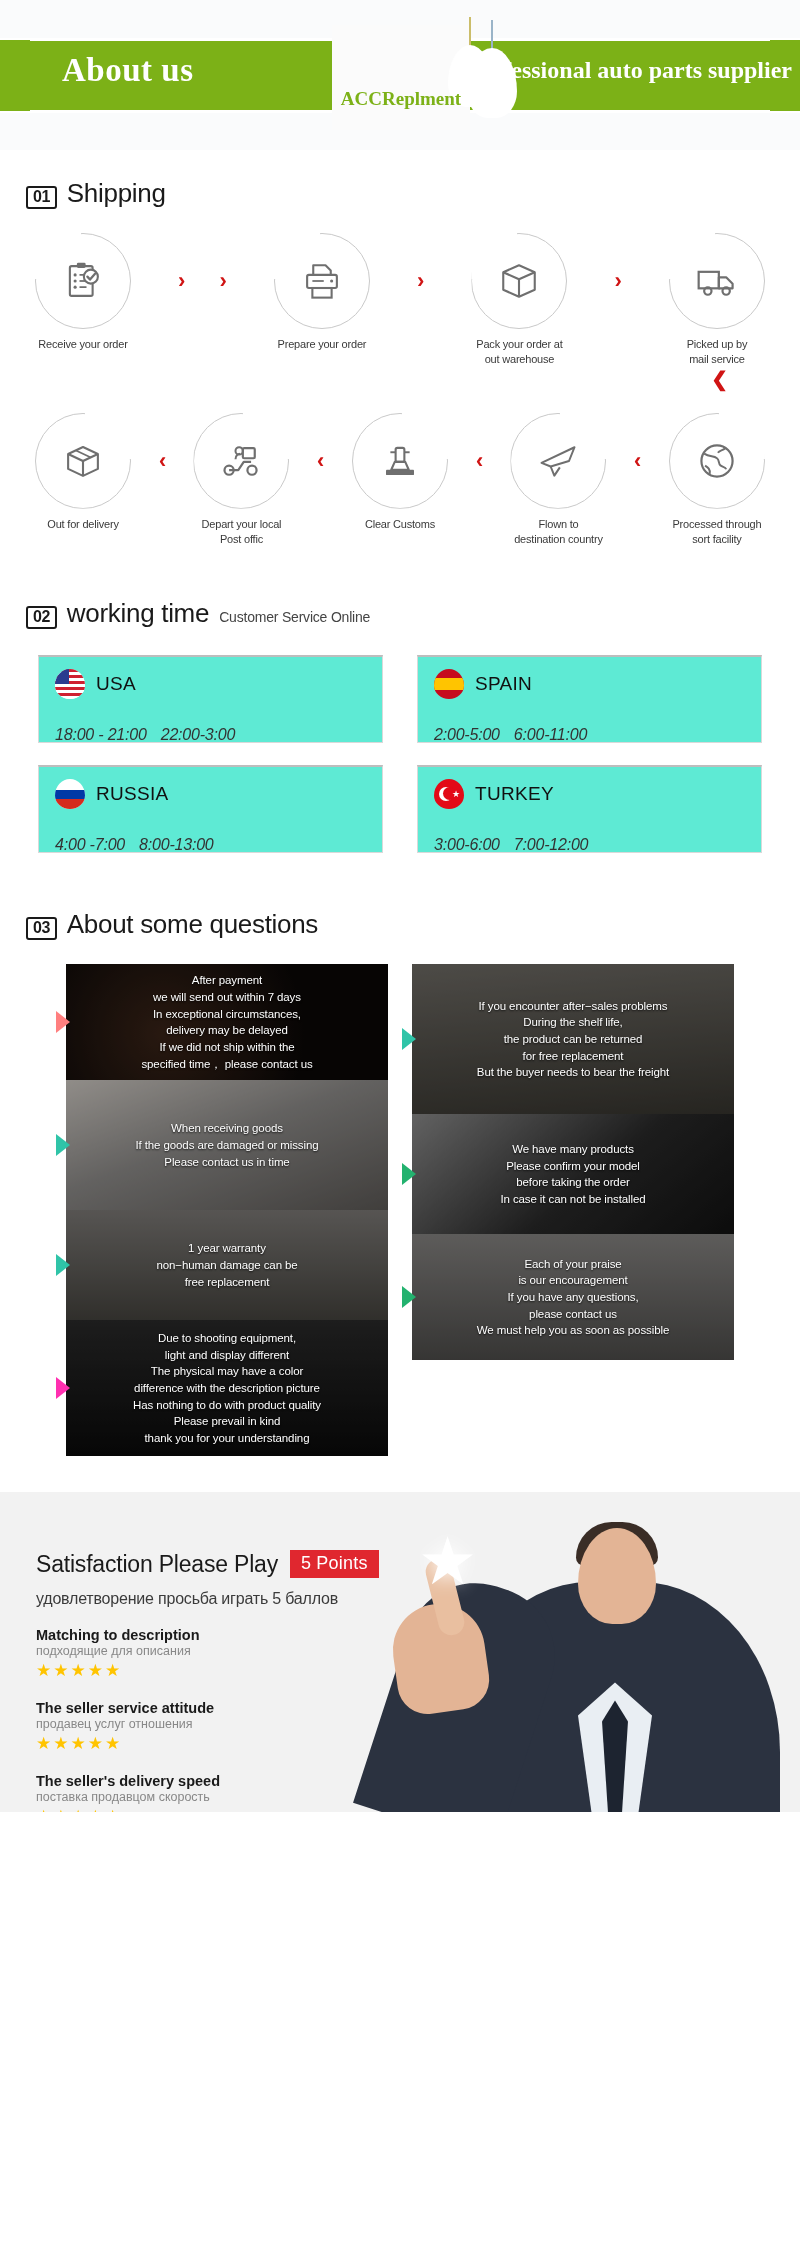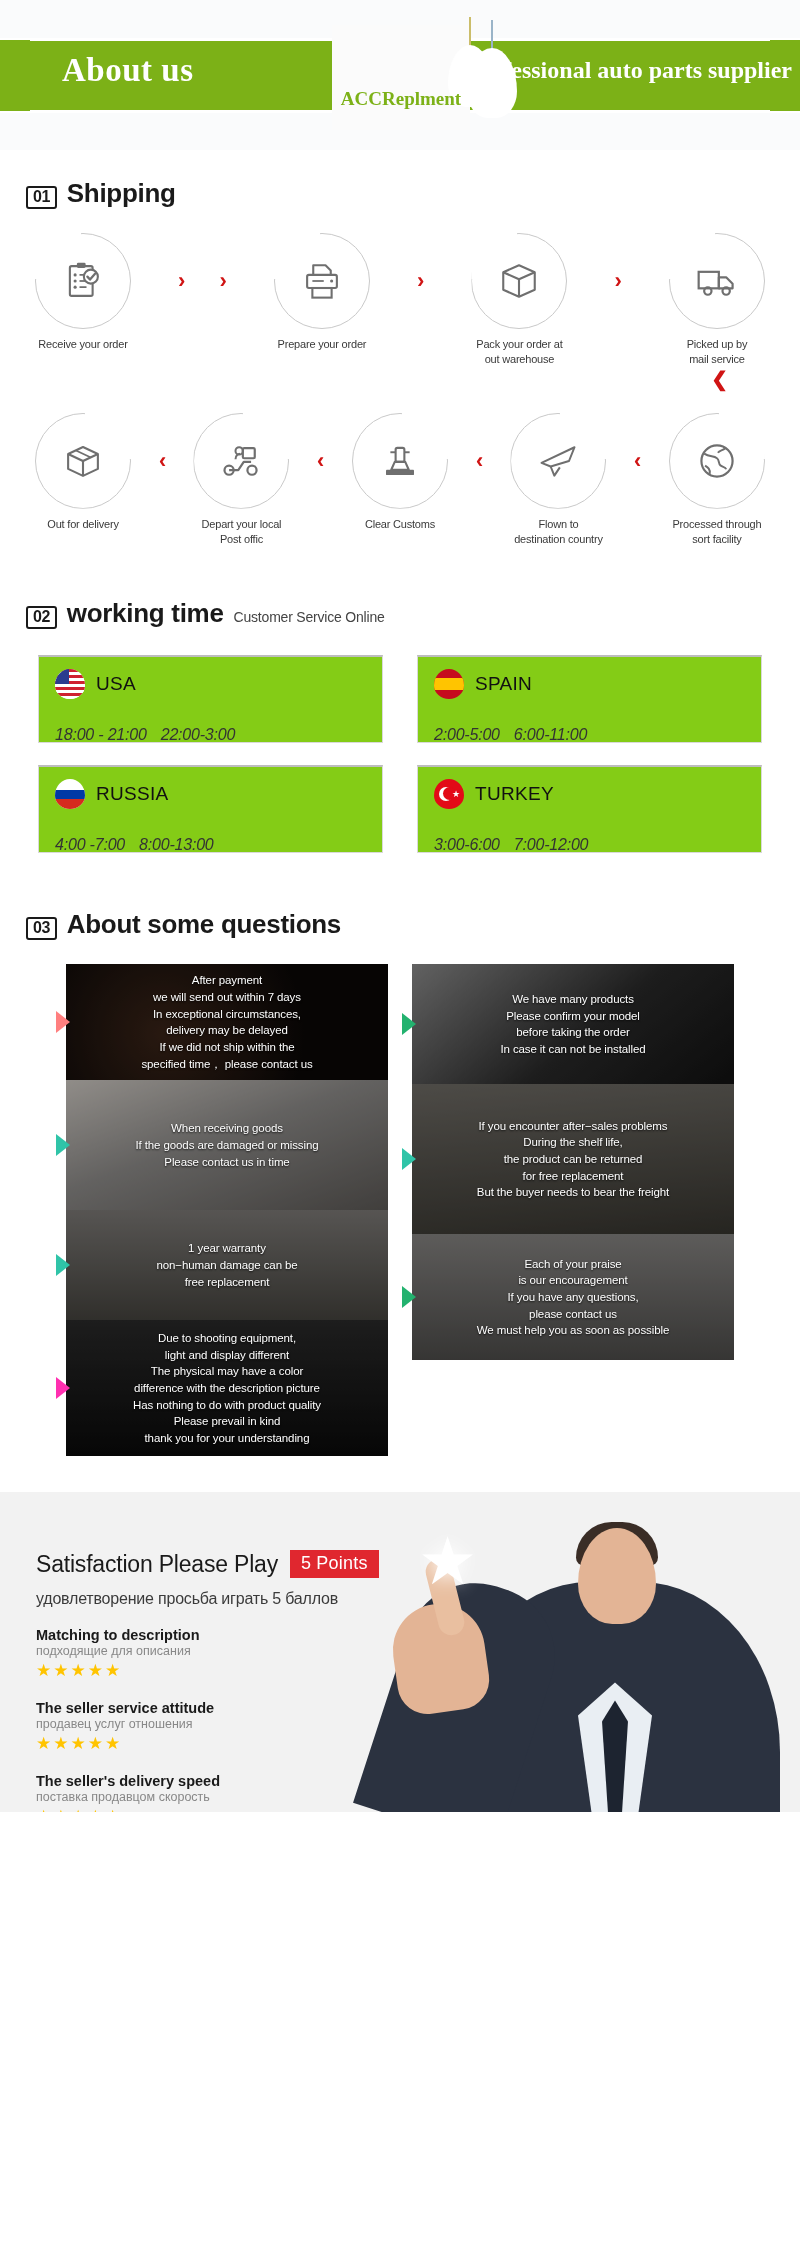--- a/index.html
+++ b/index.html
@@ -104,21 +104,21 @@
     border-radius: 3px;
     font-size: 16px;
     font-weight: bold;
     padding: 1px 5px 2px 5px;
     line-height: 1;
     letter-spacing: -0.5px;
     color: #1a1a1a;
   }
   .sec-label {
     font-size: 26px;
-    font-weight: 700;
+    font-weight: 400;
     color: #1a1a1a;
     letter-spacing: -0.3px;
   }
   .sec-sub {
     font-size: 14px;
     color: #444;
     letter-spacing: -0.2px;
   }
 
   
@@ -187,21 +187,21 @@
     display: grid;
     grid-template-columns: 1fr 1fr;
     gap: 22px 34px;
     padding: 26px 38px 0 38px;
   }
   .time-card {
     border: 1px solid #d9d9d9;
     border-top: 2px solid #bdbdbd;
     height: 88px;
     padding: 12px 16px 0 16px;
-    background: #84cc16;
+    background: #5eead4;
     position: relative;
   }
   .tc-head { display: flex; align-items: center; gap: 11px; }
   .flag {
     width: 30px; height: 30px;
     border-radius: 50% 50% 50% 50% / 55% 55% 45% 45%;
     overflow: hidden;
     position: relative;
     flex: 0 0 auto;
   }
@@ -663,27 +663,27 @@
           <span class="q-arrow teal"></span>
           <span class="txt">1 year warranty<br>non−human damage can be<br>free replacement</span>
         </div>
         <div class="q-card c4">
           <span class="q-arrow pink"></span>
           <span class="txt">Due to shooting equipment,<br>light and display different<br>The physical may have a color<br>difference with the description picture<br>Has nothing to do with product quality<br>Please prevail in kind<br>thank you for your understanding</span>
         </div>
       </div>
 
       <div class="q-col">
+        <div class="q-card c6">
+          <span class="q-arrow teal"></span>
+          <span class="txt">If you encounter after−sales problems<br>During the shelf life,<br>the product can be returned<br>for free replacement<br>But the buyer needs to bear the freight</span>
+        </div>
         <div class="q-card c5">
           <span class="q-arrow green"></span>
           <span class="txt">We have many products<br>Please confirm your model<br>before taking the order<br>In case it can not be installed</span>
-        </div>
-        <div class="q-card c6">
-          <span class="q-arrow teal"></span>
-          <span class="txt">If you encounter after−sales problems<br>During the shelf life,<br>the product can be returned<br>for free replacement<br>But the buyer needs to bear the freight</span>
         </div>
         <div class="q-card c7">
           <span class="q-arrow green"></span>
           <span class="txt">Each of your praise<br>is our encouragement<br>If you have any questions,<br>please contact us<br>We must help you as soon as possible</span>
         </div>
       </div>
     </div>
   </div>
 
   <div class="satis">

